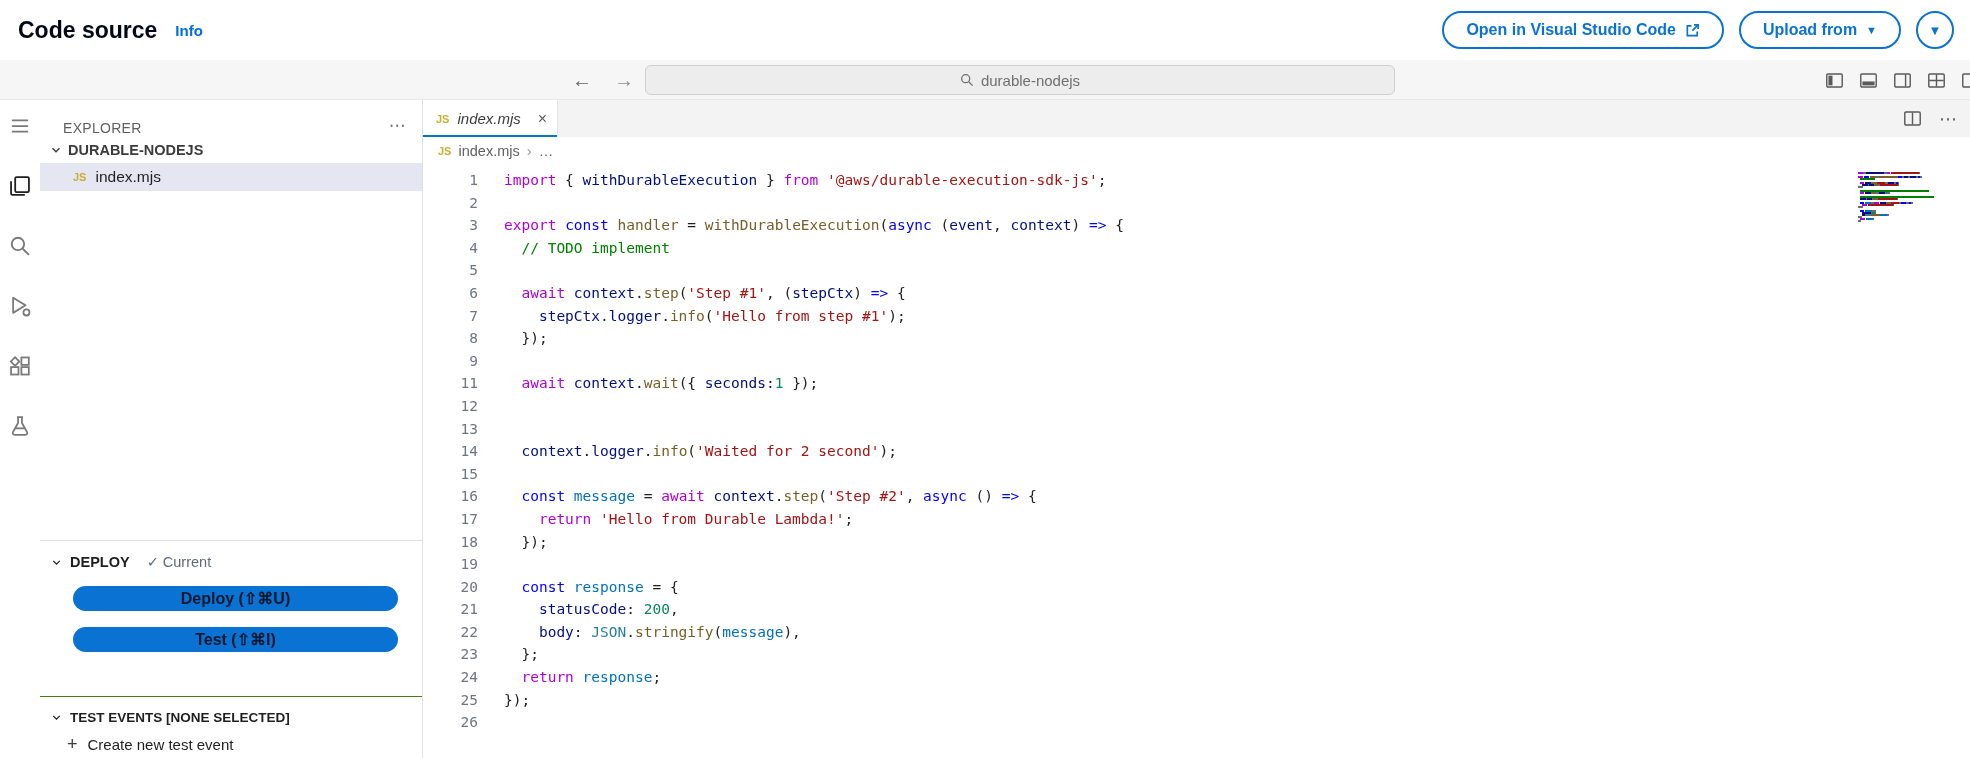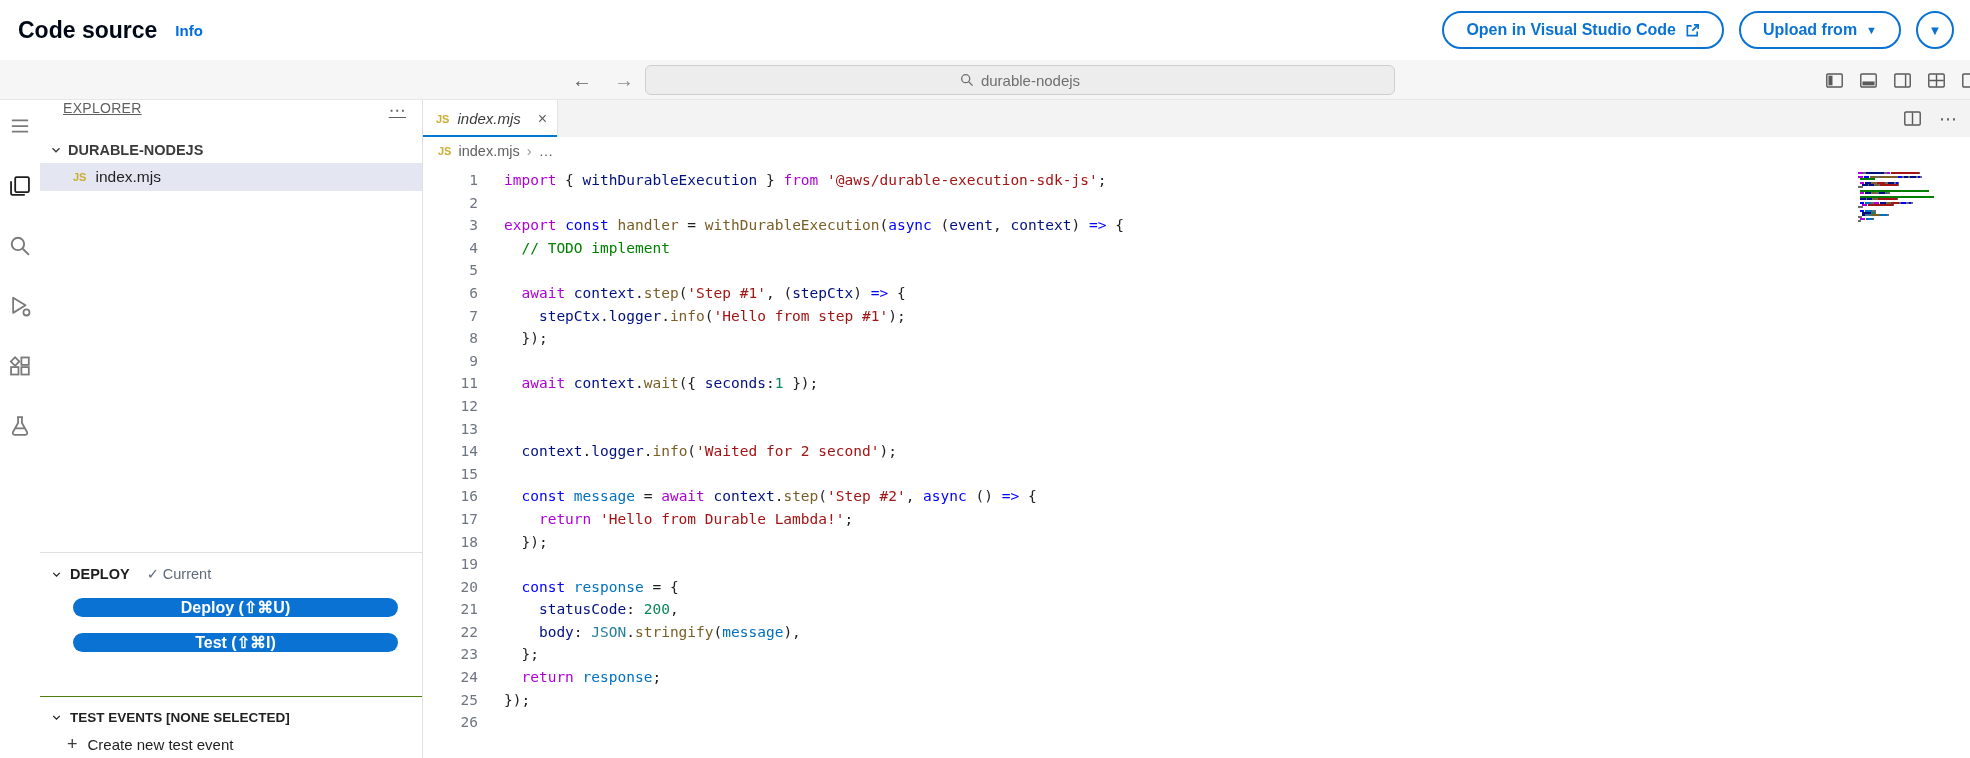--- a/index.html
+++ b/index.html
@@ -40,37 +40,37 @@
 
   
   .main{display:flex; height:658px;}
 
   .activity-bar{width:40px; flex:none; display:flex; flex-direction:column; align-items:center;
     padding-top:12px; gap:32px; color:#7a7a7a; background:#fff;}
   .activity-bar .act{width:28px; height:28px; display:flex; align-items:center; justify-content:center; cursor:pointer;}
   .activity-bar .active{color:#1f1f1f;}
 
   .side-panel{width:383px; flex:none; border-right:1px solid #e0e0e0; display:flex; flex-direction:column; background:#fff;}
-  .explorer-header{height:36px; flex:none; display:flex; align-items:flex-start; padding:0 16px 0 23px;
-    color:#5f5f5f; font-size:14px; letter-spacing:.3px;text-decoration:underline;}
+  .explorer-header{height:36px; flex:none; display:flex; align-items:flex-end; padding:0 16px 0 23px;
+    color:#5f5f5f; font-size:14px; letter-spacing:.3px;}
   .more-dots{margin-left:auto; color:#5f5f5f; font-size:17px; cursor:pointer;}
   .tree{flex:1; overflow:hidden;}
   .tree-workspace{display:flex; align-items:center; gap:5px; font-weight:700; font-size:14.5px; color:#3b3b3b;
     height:27px; padding-left:9px; cursor:pointer;}
   .tree-file{height:28px; display:flex; align-items:center; gap:9px; padding-left:33px; font-size:15.5px;
     color:#1f1f1f; cursor:pointer;}
   .tree-file.selected{background:#e4e6f1;}
   .js-badge{font-weight:700; font-size:11px; color:var(--js-icon); font-style:normal;}
 
   .deploy-section{flex:none; border-top:1px solid #e0e0e0; padding:8px 0 44px;}
   .section-head{display:flex; align-items:center; gap:7px; padding-left:10px; font-size:14.5px; font-weight:700;
     color:#1f1f1f; height:26px; cursor:pointer;}
   .current-status{color:#5f6b7a; font-weight:400; font-size:14.5px; margin-left:10px;}
-  .panel-btn{display:block; width:325px; margin:11px 0 0 33px; height:19px; border-radius:20px;
-    background:var(--accent); color:#ffffff; font-size:16px; font-weight:700; border:none; cursor:pointer;
+  .panel-btn{display:block; width:325px; margin:11px 0 0 33px; height:25px; border-radius:20px;
+    background:var(--accent); color:#0f172a; font-size:16px; font-weight:700; border:none; cursor:pointer;
     font-family:inherit;}
   .panel-btn + .panel-btn{margin-top:16px;}
 
   .test-events-section{flex:none; border-top:1px solid #4d7c0f; padding-top:7px;}
   .test-events-section .section-head{font-size:13.5px;}
   .create-event-row{height:28px; display:flex; align-items:center; gap:10px; padding-left:27px; font-size:15px;
     color:#1f1f1f; cursor:pointer;}
   .plus-glyph{font-size:18px; font-weight:400; color:#3b3b3b;}
 
   

